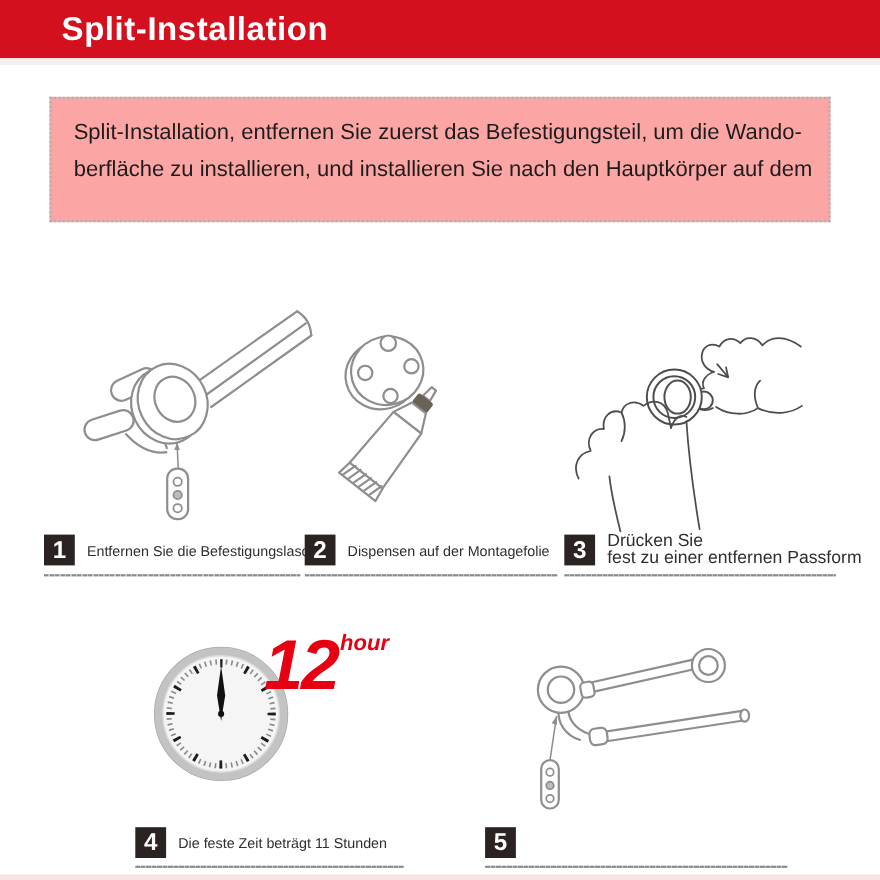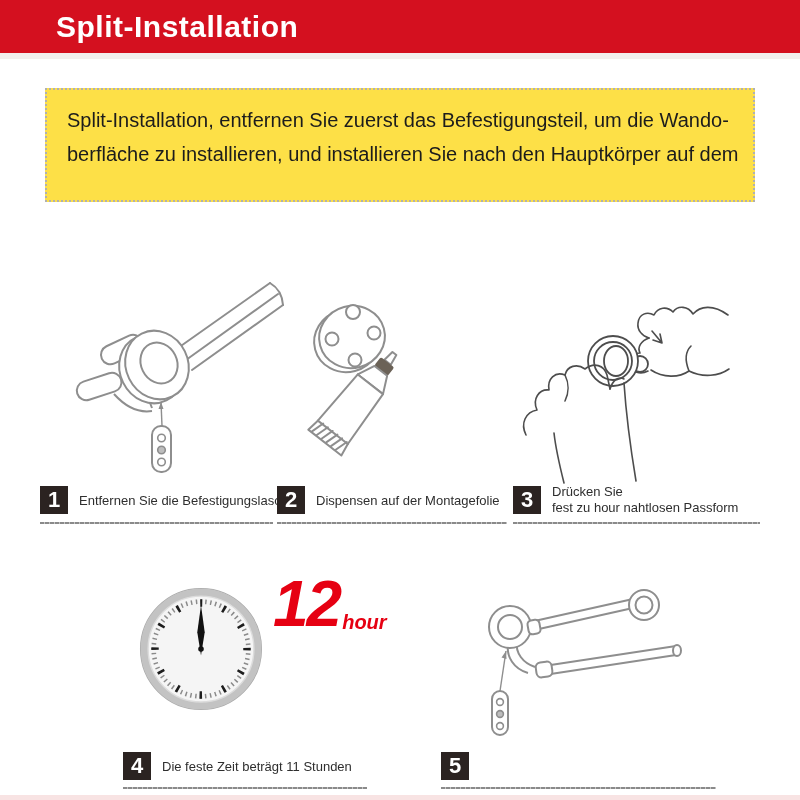--- a/index.html
+++ b/index.html
@@ -7,42 +7,42 @@
   #stage{position:relative;width:800px;height:800px;background:#ffffff;overflow:hidden;}
 
   
   .header{position:absolute;left:0;top:0;width:800px;height:53px;background:#d4101f;}
   .header .title{position:absolute;left:36px;top:0;line-height:53px;color:#ffffff;
     font-size:30px;font-weight:bold;letter-spacing:0.5px;margin-left:20px;}
   .header-shadow{position:absolute;left:0;top:53px;width:800px;height:6px;background:#f3efee;}
 
   
   .intro-box{position:absolute;left:45px;top:88px;width:666px;height:84px;
-    border:2px dotted #b0b0b0;padding:13px 20px;background:#fde047;}
+    border:2px dotted #b0b0b0;padding:13px 20px;background:#fca5a5;}
   .intro-box .line{font-size:20px;line-height:34px;color:#1c1c1c;white-space:nowrap;}
 
   
   .step{position:absolute;}
   .step .row{display:flex;align-items:center;gap:11px;height:28px;}
   .sq{width:28px;height:28px;background:#2b2321;color:#ffffff;font-size:22px;font-weight:bold;
     text-align:center;line-height:28px;flex:0 0 28px;}
   .lbl{font-size:13px;color:#2e2e2e;line-height:15px;white-space:nowrap;}
-  .lbl.two{font-size:13px;line-height:16px;}
+  .lbl.two{font-size:16px;line-height:16px;}
   .rule{height:2px;margin-top:8px;
     background:repeating-linear-gradient(90deg,#8a8a8a 0 4px,#c2c2c2 4px 5px);}
   .rule.b{margin-top:7px;}
 
   
   svg{position:absolute;overflow:visible;}
   .art{stroke:#8e8e8e;stroke-width:2;fill:none;stroke-linecap:round;stroke-linejoin:round;}
   .artf{stroke:#8e8e8e;stroke-width:2;fill:#ffffff;stroke-linejoin:round;}
   .hand{stroke:#4d4d4d;stroke-width:1.6;fill:none;stroke-linecap:round;stroke-linejoin:round;}
 
   
-  .hour-label{position:absolute;left:273px;top:574px;display:flex;align-items:flex-end;
+  .hour-label{position:absolute;left:240px;top:574px;display:flex;align-items:flex-start;
     color:#e60012;font-style:italic;font-weight:bold;}
   .hour-label .big{font-size:64px;letter-spacing:-2px;line-height:60px;}
   .hour-label .small{font-size:20px;margin-left:2px;}
 
   .bottom-strip{position:absolute;left:0;bottom:0;width:800px;height:5px;background:#f8e3e3;}
 </style>
 </head>
 <body>
 
 <div id="stage">
@@ -146,21 +146,21 @@
       <div class="lbl">Dispensen auf der Montagefolie</div>
     </div>
     <div class="rule"></div>
   </div>
 
   <div class="step" style="left:513px;top:486px;width:247px">
     <div class="row">
       <div class="sq">3</div>
       <div class="lbl two">
         <div>Drücken Sie</div>
-        <div>fest zu hour nahtlosen Passform</div>
+        <div>fest zu einer entfernen Passform</div>
       </div>
     </div>
     <div class="rule"></div>
   </div>
 
   <svg style="left:136px;top:584px" width="130" height="130" viewBox="0 0 140 140">
     <circle cx="70" cy="70" r="65" fill="#ffffff" stroke="#ababab" stroke-width="1.5"></circle>
     <circle cx="70" cy="70" r="61" fill="#f5f5f5" stroke="#c3c3c3" stroke-width="8"></circle>
     <circle cx="70" cy="70" r="57" fill="none" stroke="#dcdcdc" stroke-width="1.5"></circle>
     <circle cx="70" cy="70" r="51" fill="none" stroke="#8a8a8a" stroke-width="5" stroke-dasharray="1.6 3.74" stroke-dashoffset="0.8" transform="rotate(-90 70 70)"></circle>

